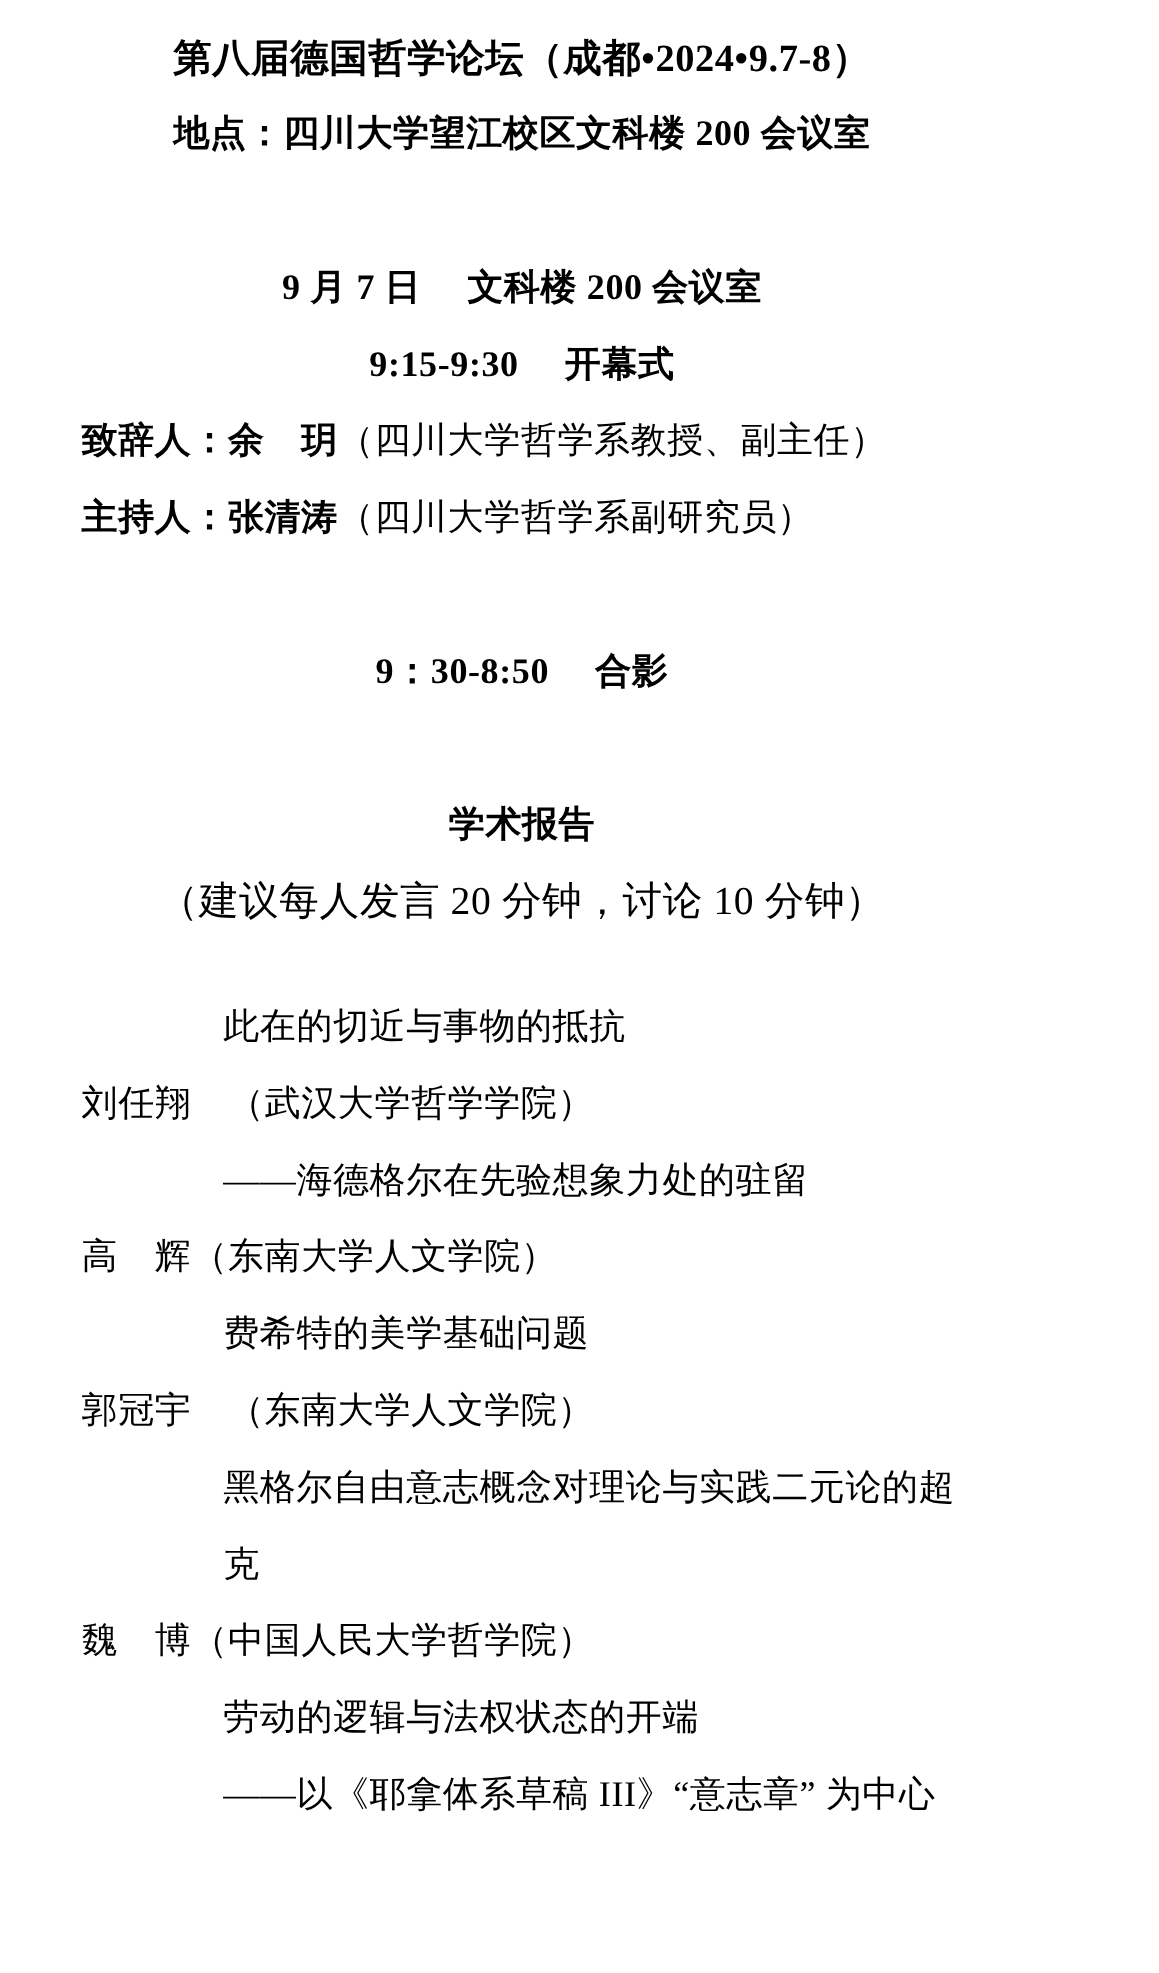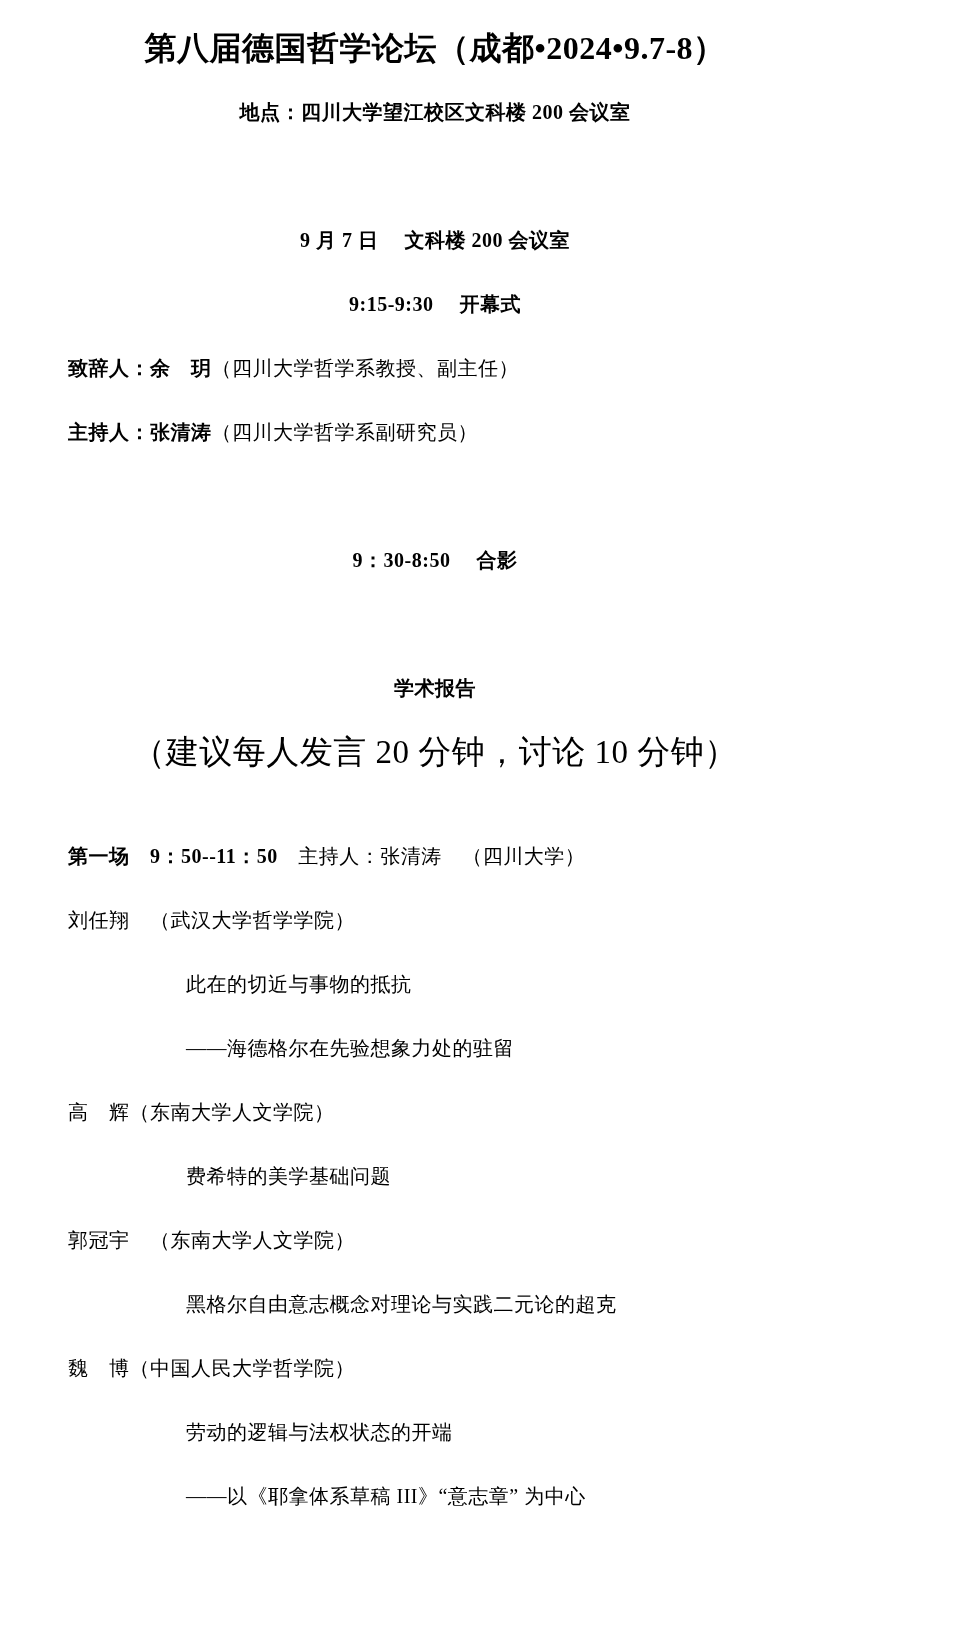--- a/index.html
+++ b/index.html
@@ -15,21 +15,21 @@
     font-family: "Liberation Serif", "DejaVu Serif", serif;
   }
   .doc {
     box-sizing: border-box;
     width: 850px;
     height: 1644px;
     padding: 16px 48px 0 68px;
   }
   .ln {
     margin: 0;
-    font-size: 20px;
+    font-size: 30px;
     line-height: 64px;
     white-space: pre-wrap;
     letter-spacing: 0.5px;
   }
   .c { text-align: center; }
   .b { font-weight: bold; }
   .ind { padding-left: 118px; }
   .title-ln { font-size: 32px; }
   .note-ln { font-size: 33px; }
   .sp64 { height: 64px; }
@@ -56,24 +56,23 @@
 
   <p class="ln c b">9：30-8:50　 合影</p>
 
   <div class="sp64"></div>
 
   <p class="ln c b">学术报告</p>
   <p class="ln c note-ln">（建议每人发言 20 分钟，讨论 10 分钟）</p>
 
   <div class="sp40"></div>
 
-  <p class="ln"><span class="b">第一场　9：50--11：50</span><span>　主持人：张清涛　（四川大学）</span></p>
 
+  <p class="ln ind">此在的切近与事物的抵抗</p>
   <p class="ln">刘任翔　（武汉大学哲学学院）</p>
-  <p class="ln ind">此在的切近与事物的抵抗</p>
   <p class="ln ind">——海德格尔在先验想象力处的驻留</p>
 
   <p class="ln">高　辉（东南大学人文学院）</p>
   <p class="ln ind">费希特的美学基础问题</p>
 
   <p class="ln">郭冠宇　（东南大学人文学院）</p>
   <p class="ln ind">黑格尔自由意志概念对理论与实践二元论的超克</p>
 
   <p class="ln">魏　博（中国人民大学哲学院）</p>
   <p class="ln ind">劳动的逻辑与法权状态的开端</p>

